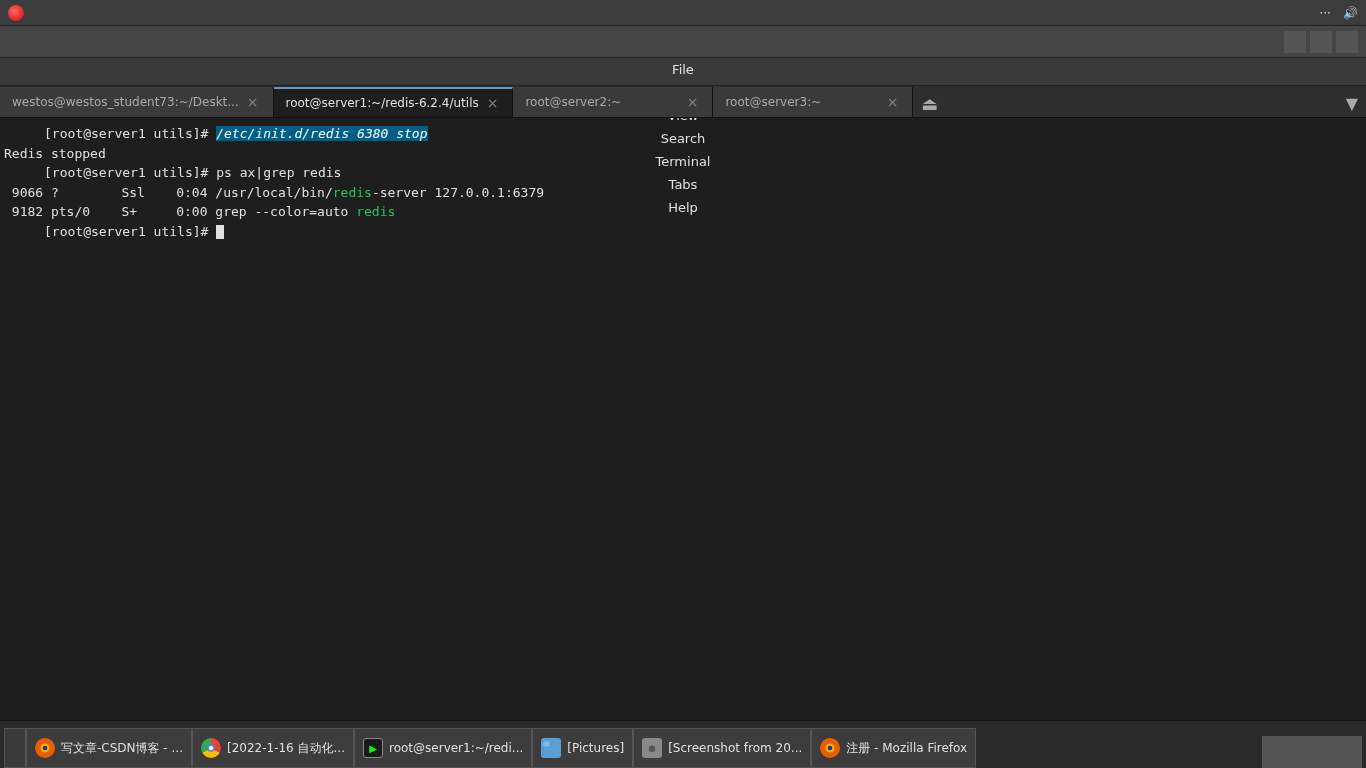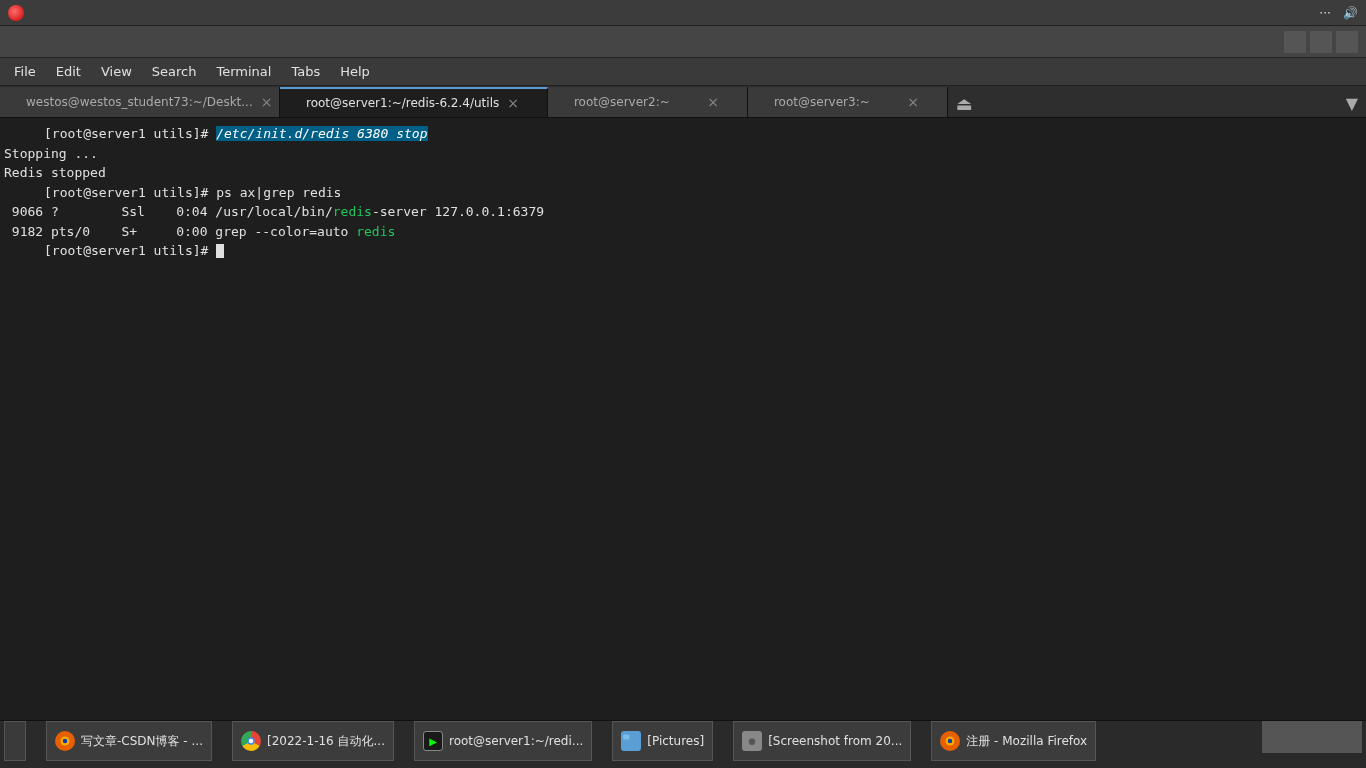--- a/index.html
+++ b/index.html
@@ -87,20 +87,21 @@
 
     
     #menu-bar {
       width: 100%;
       height: 28px;
       background: #3a3a3a;
       display: flex;
       align-items: center;
       padding: 0 4px;
       border-bottom: 1px solid #222;
+      flex-direction: column;
     }
     .menu-item {
       color: #e0e0e0;
       font-size: 13px;
       padding: 4px 10px;
       cursor: pointer;
     }
 
     
     #tabs-bar {
@@ -115,21 +116,21 @@
     .tab {
       height: 30px;
       min-width: 200px;
       max-width: 280px;
       background: #3a3a3a;
       color: #aaa;
       font-size: 12px;
       display: flex;
       align-items: center;
       justify-content: space-between;
-      padding: 0 26px;
+      padding: 0 12px;
       border-right: 1px solid #111;
       cursor: pointer;
       position: relative;
     }
     .tab.active {
       background: #1e1e1e;
       color: #e0e0e0;
       border-top: 2px solid #5b9bd5;
       text-align: center;
     }
@@ -199,23 +200,23 @@
 
     
     #taskbar {
       position: absolute;
       bottom: 0;
       width: 100%;
       height: 48px;
       background: #2a2a2a;
       border-top: 1px solid #111;
       display: flex;
-      align-items: flex-start;
+      align-items: flex-end;
       padding: 0 4px;
-      gap: 20px;
+      gap: 0;
     }
     .taskbar-btn {
       height: 40px;
       background: #3c3c3c;
       border: 1px solid #555;
       color: #e0e0e0;
       font-size: 12px;
       display: flex;
       align-items: center;
       gap: 6px;
@@ -307,21 +308,20 @@
     <div class="tab">
       <span>root@server3:~</span>
       <span class="tab-close">×</span>
     </div>
     <div class="tab-add-btn">⏏</div>
     <div class="tab-dropdown" style="margin-left: auto;">▼</div>
   </div>
 
 <div id="terminal-area">
 <div class="term-line"><span class="prompt">[root@server1 utils]# </span><span class="cmd-highlight">/etc/init.d/redis 6380 stop</span></div>
-    <div class="term-line">Stopping ...</div>
     <div class="term-line">Redis stopped</div>
     <div class="term-line"><span class="prompt">[root@server1 utils]# </span><span>ps ax|grep redis</span></div>
     <div class="term-line"><span> 9066 ?        Ssl    0:04 /usr/local/bin/</span><span class="redis-red">redis</span><span>-server 127.0.0.1:6379</span></div>
     <div class="term-line"><span> 9182 pts/0    S+     0:00 grep --color=auto </span><span class="redis-red">redis</span></div>
     <div class="term-line"><span class="prompt">[root@server1 utils]# </span><span class="cursor"></span></div>
   </div>
 
 <div id="taskbar">
   <div id="desktop-btn"></div>
 <div class="taskbar-btn">

